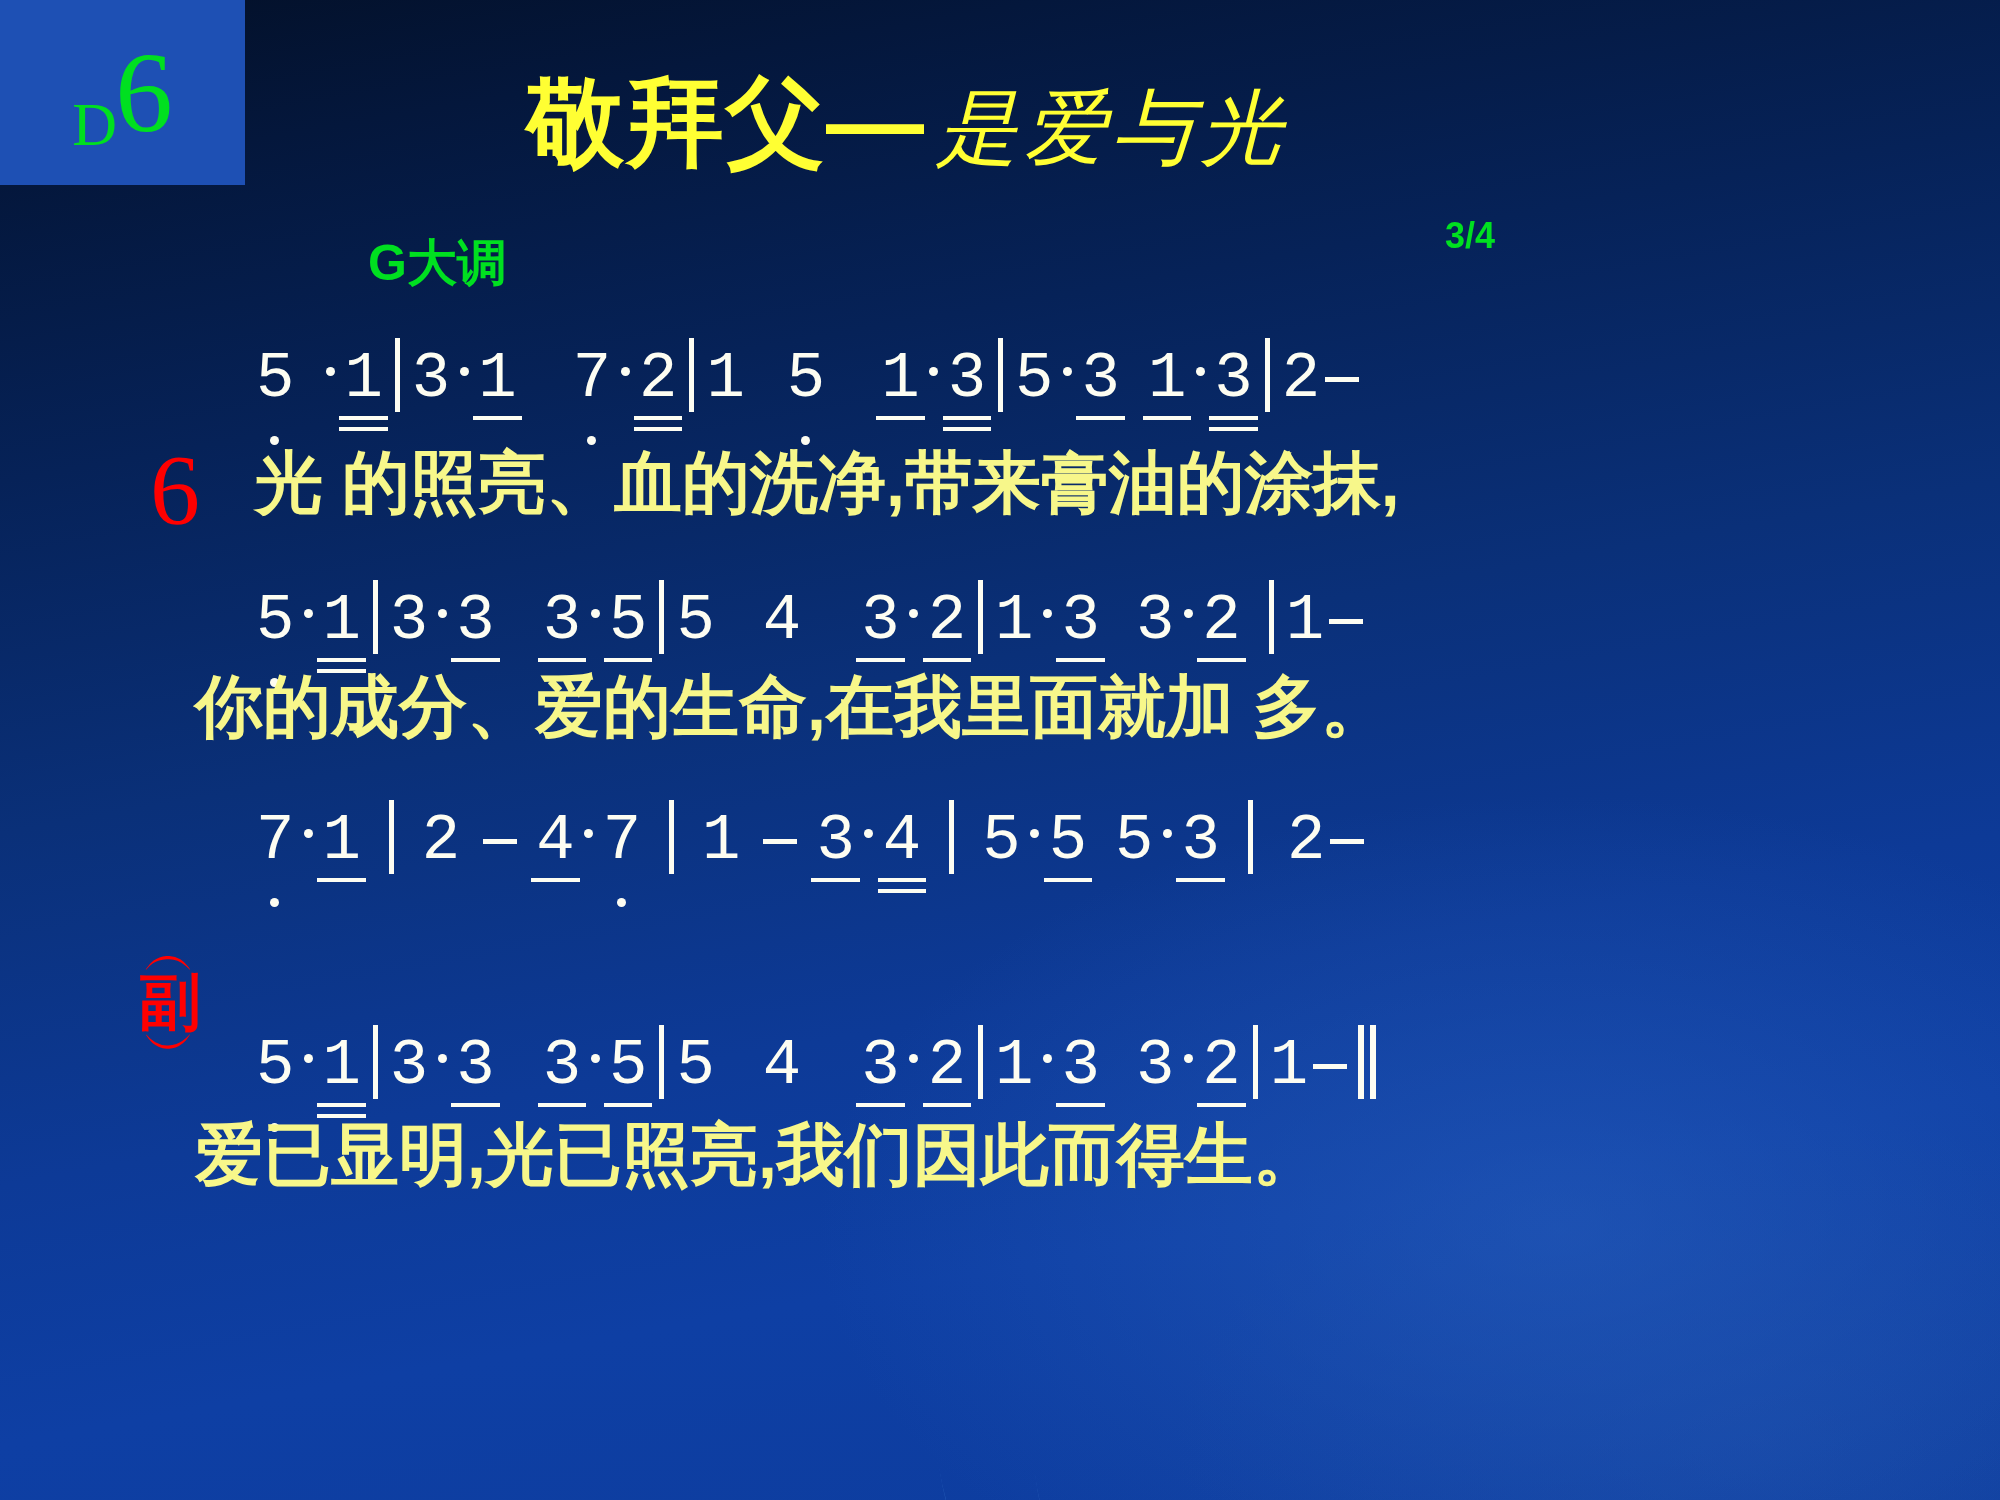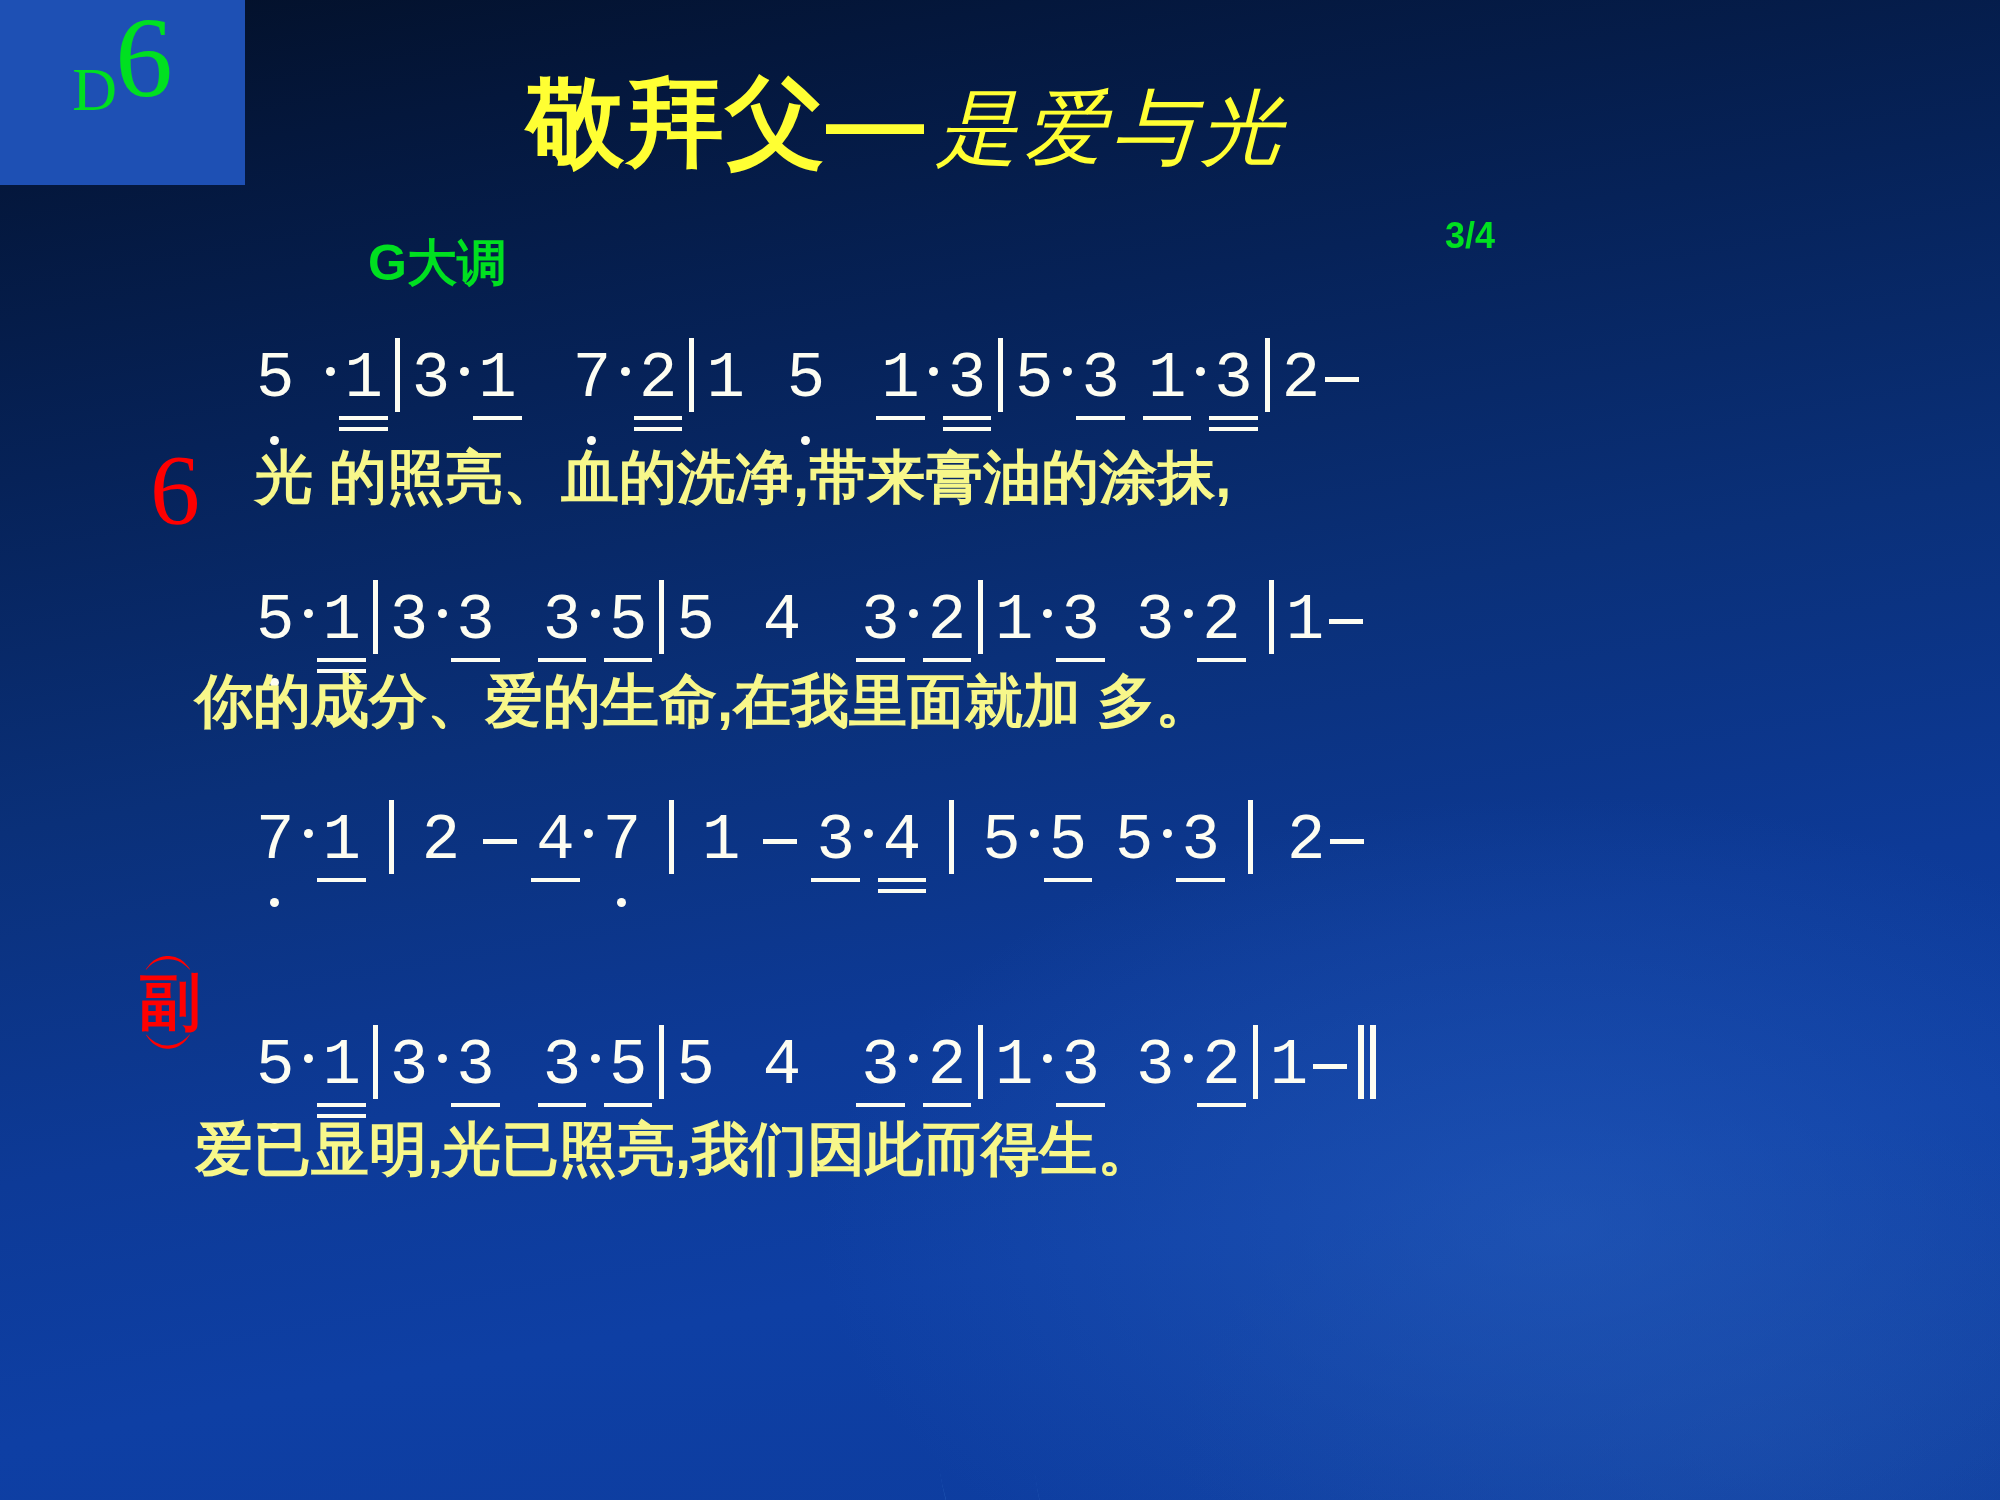--- a/index.html
+++ b/index.html
@@ -19,21 +19,21 @@
   
   .swoosh{position:absolute;border-radius:50%;border-style:solid;border-color:transparent;pointer-events:none;}
   .sw1{width:1500px;height:900px;right:-430px;bottom:-330px;border-width:0 0 56px 0;border-bottom-color:rgba(70,130,215,.42);transform:rotate(-9deg);}
   .sw2{width:1350px;height:780px;right:-380px;bottom:-300px;border-width:0 0 34px 0;border-bottom-color:rgba(90,150,230,.30);transform:rotate(-7deg);}
   .sw3{width:1700px;height:1000px;right:-560px;bottom:-430px;border-width:0 0 26px 0;border-bottom-color:rgba(60,120,205,.28);transform:rotate(-11deg);}
 
   
   #badge{
     position:absolute;left:0;top:0;width:245px;height:185px;
     background:#1e50b4;
-    display:flex;align-items:flex-start;justify-content:center;
+    display:flex;align-items:center;justify-content:center;
   }
   #badge .bd{color:#00e020;font-family:"Liberation Serif","DejaVu Serif",serif;line-height:1;}
   #badge .dd{font-size:62px;letter-spacing:-2px;position:relative;top:14px;}
   #badge .nn{font-size:115px;position:relative;top:0px;}
 
   
   #title{
     position:absolute;left:0;top:58px;width:1760px;text-align:center;
     color:#ffff33;white-space:nowrap;padding-left:27px;
   }
@@ -69,21 +69,21 @@
   .notes .bar{display:inline-block;width:5px;height:74px;background:#fdfdf2;vertical-align:-16px;margin:0 11px;}
   .notes .dbar{display:inline-block;margin:0 8px 0 11px;vertical-align:-16px;}
   .notes .dbar i{display:inline-block;width:6px;height:74px;background:#fdfdf2;margin-left:6px;}
   .notes .dbar i:first-child{margin-left:0;}
   .notes .sp{display:inline-block;}
   .notes .dash{display:inline-block;width:34px;height:5px;background:#fdfdf2;vertical-align:14px;margin-left:4px;}
   .notes .lowdot{position:relative;}
   .notes .lowdot .od{position:absolute;left:50%;margin-left:-5px;bottom:-34px;width:9px;height:9px;border-radius:50%;background:#fdfdf2;}
 
   .lyrics{
-    color:#f7f78a;font-size:58px;line-height:1;white-space:nowrap;font-weight:bold;
+    color:#f7f78a;font-size:68px;line-height:1;white-space:nowrap;font-weight:bold;
     font-family:"Liberation Sans","DejaVu Sans",sans-serif;letter-spacing:0px;
   }
   #pageno{position:absolute;right:60px;bottom:22px;color:#ff0000;font-size:100px;font-weight:bold;font-family:"Liberation Sans","DejaVu Sans",sans-serif;}
 </style>
 </head>
 <body>
 
 <div id="slide">
 
   <div class="swoosh sw1"></div>

